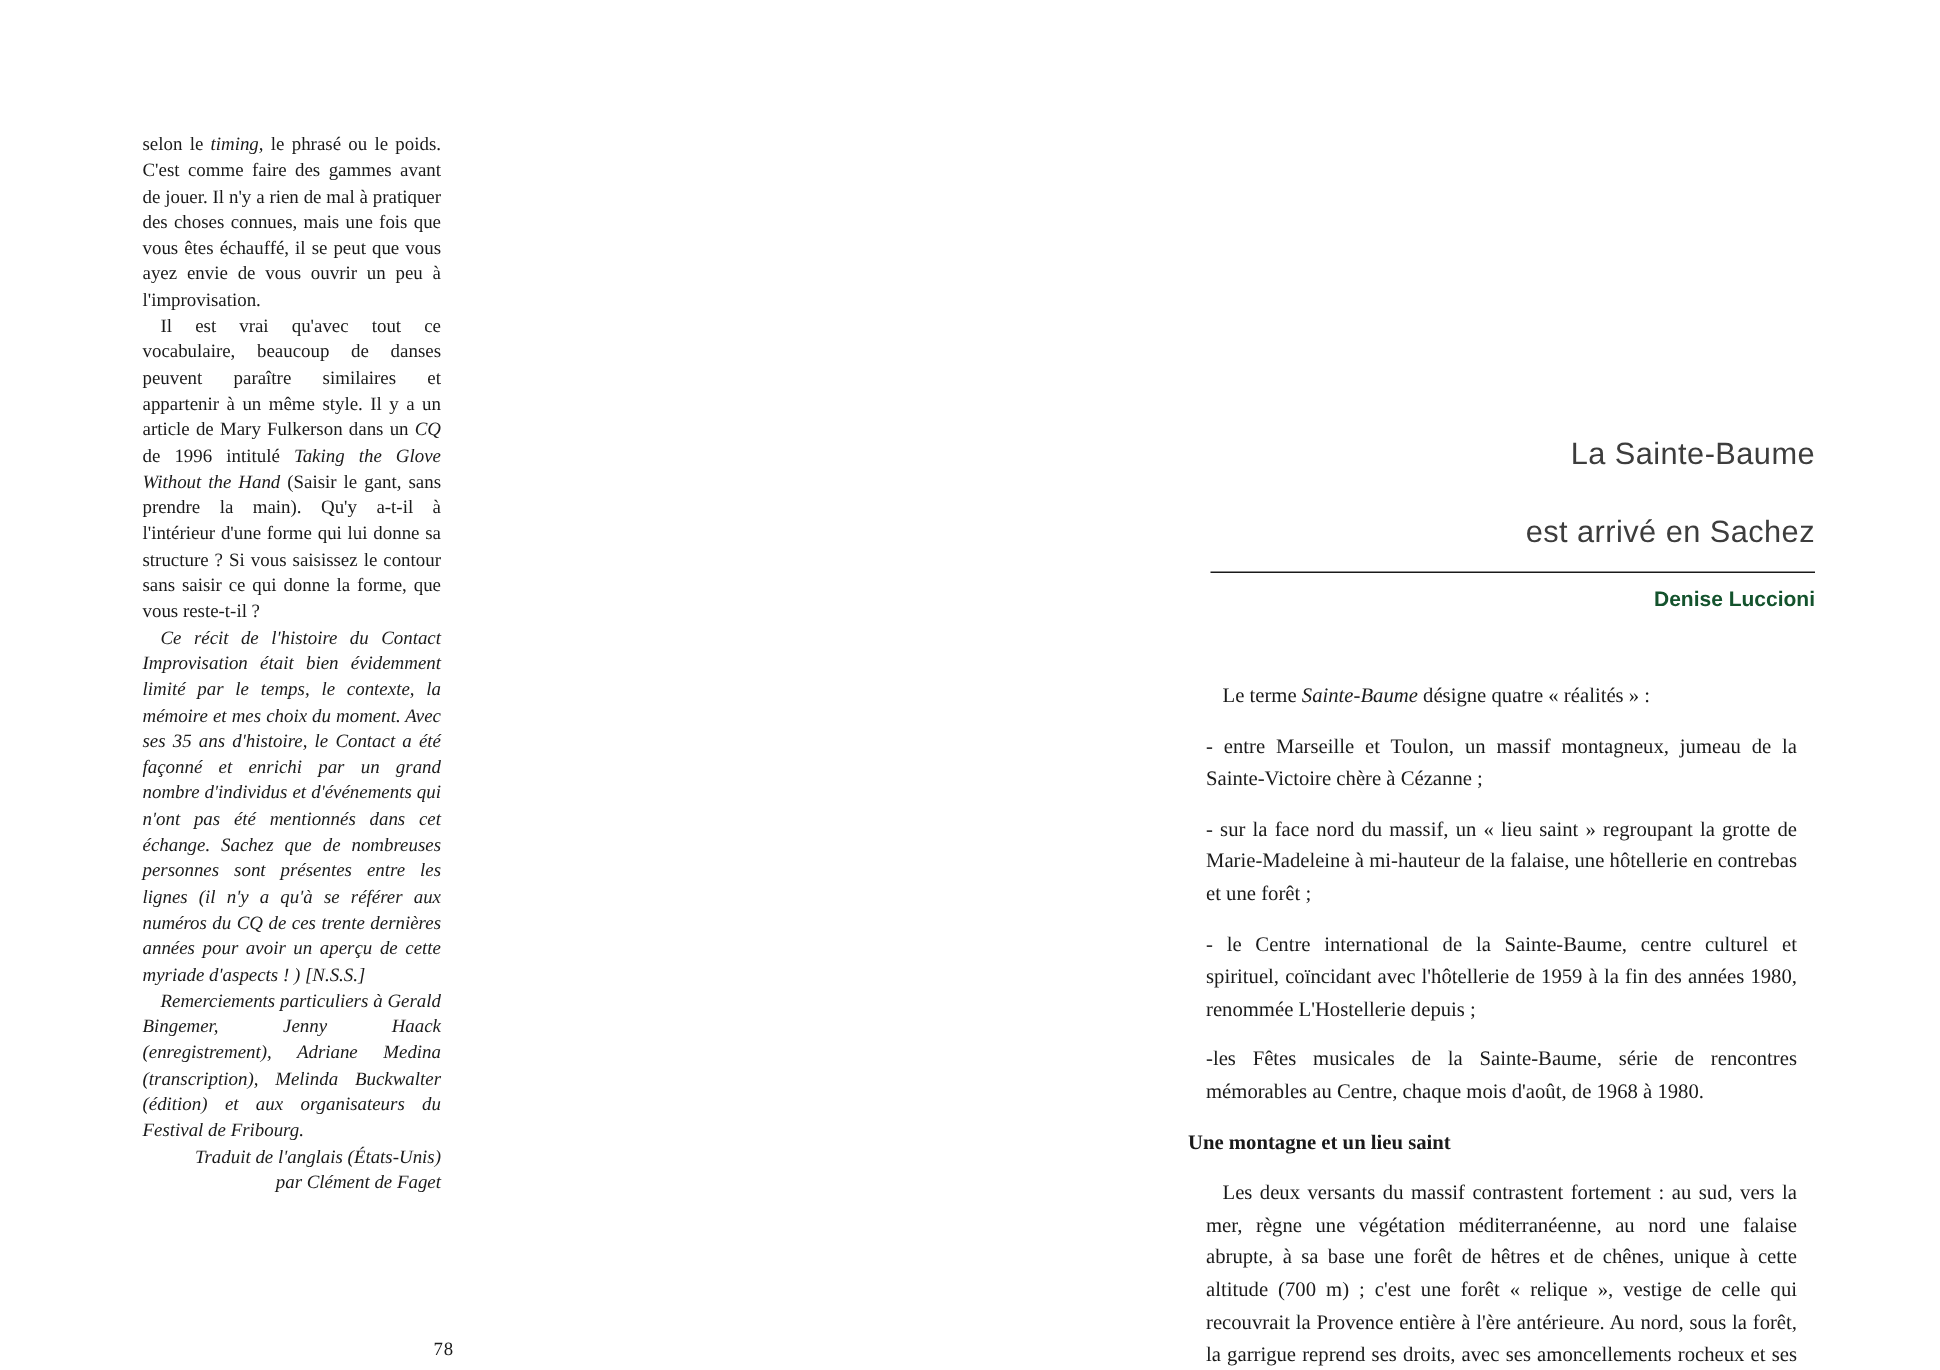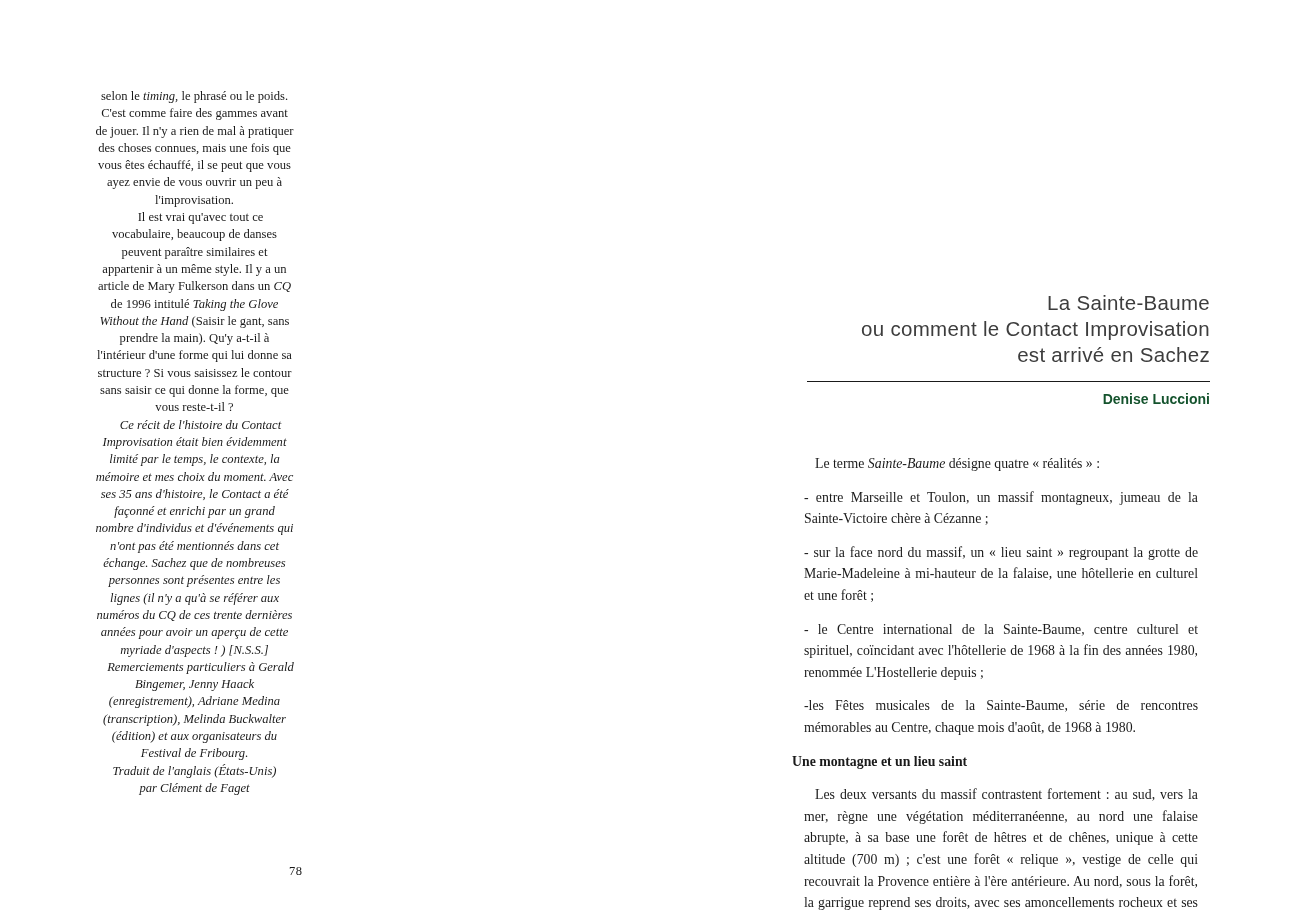--- a/index.html
+++ b/index.html
@@ -28,36 +28,36 @@
   .left-col {
     position: absolute;
     left: 95px;
     top: 88px;
     width: 199px;
     font-size: 12.6px;
     line-height: 17.3px;
     text-align: justify;
     hyphens: auto;
   }
-  .left-col p { margin: 0; text-align: center; }
+  .left-col p { margin: 0; }
   .ind { text-indent: 12px; }
   .it  { font-style: italic; }
   .note-block  { margin-top: 18px; font-style: italic; }
   .thanks-block { font-style: italic; }
   .trans-block {
     margin-top: 18px;
     font-style: italic;
     text-align: right;
   }
   .pagenum {
     position: absolute;
     font-size: 12.5px;
     letter-spacing: 0.5px;
   }
-  .pagenum-left  { left: 289px; top: 864px; }
+  .pagenum-left  { left: 289px; top: 892px; }
 
   
   .right-col {
     position: absolute;
     left: 146px;  
     top: 290px;
     width: 418px;
   }
   .chapter-title {
     font-family: "Liberation Sans", sans-serif;
@@ -103,27 +103,27 @@
     <p class="ind"><span>Il est vrai qu'avec tout ce vocabulaire, beaucoup de danses peuvent paraître similaires et appartenir à un même style. Il y a un article de Mary Fulkerson dans un </span><span class="it">CQ</span><span> de 1996 intitulé </span><span class="it">Taking the Glove Without the Hand</span><span> (Saisir le gant, sans prendre la main). Qu'y a-t-il à l'intérieur d'une forme qui lui donne sa structure ? Si vous saisissez le contour sans saisir ce qui donne la forme, que vous reste-t-il ?</span></p>
     <p class="ind note-block">Ce récit de l'histoire du Contact Improvisation était bien évidemment limité par le temps, le contexte, la mémoire et mes choix du moment. Avec ses 35 ans d'histoire, le Contact a été façonné et enrichi par un grand nombre d'individus et d'événements qui n'ont pas été mentionnés dans cet échange. Sachez que de nombreuses personnes sont présentes entre les lignes (il n'y a qu'à se référer aux numéros du CQ de ces trente dernières années pour avoir un aperçu de cette myriade d'aspects ! ) [N.S.S.]</p>
     <p class="ind thanks-block">Remerciements particuliers à Gerald Bingemer, Jenny Haack (enregistrement), Adriane Medina (transcription), Melinda Buckwalter (édition) et aux organisateurs du Festival de Fribourg.</p>
     <p class="trans-block"><span>Traduit de l'anglais (États-Unis)</span><br><span>par Clément de Faget</span></p>
   </div>
   <div class="pagenum pagenum-left">78</div>
 </div>
 
 <div class="page page-right">
   <div class="right-col">
-    <h1 class="chapter-title"><span>La Sainte-Baume</span><br><span>ou comment le Contact Improvisation</span><br><span>est arrivé en Sachez</span></h1>
+    <h1 class="chapter-title"><span>La Sainte-Baume</span><br><br><span>est arrivé en Sachez</span></h1>
     <hr class="title-rule">
     <p class="author">Denise Luccioni</p>
     <div class="body-text">
       <p class="p-ind"><span>Le terme </span><span class="it">Sainte-Baume</span><span> désigne quatre « réalités » :</span></p>
       <p>- entre Marseille et Toulon, un massif montagneux, jumeau de la Sainte-Victoire chère à Cézanne ;</p>
-      <p>- sur la face nord du massif, un « lieu saint » regroupant la grotte de Marie-Madeleine à mi-hauteur de la falaise, une hôtellerie en culturel et une forêt ;</p>
-      <p>- le Centre international de la Sainte-Baume, centre culturel et spirituel, coïncidant avec l'hôtellerie de 1968 à la fin des années 1980, renommée L'Hostellerie depuis ;</p>
+      <p>- sur la face nord du massif, un « lieu saint » regroupant la grotte de Marie-Madeleine à mi-hauteur de la falaise, une hôtellerie en contrebas et une forêt ;</p>
+      <p>- le Centre international de la Sainte-Baume, centre culturel et spirituel, coïncidant avec l'hôtellerie de 1959 à la fin des années 1980, renommée L'Hostellerie depuis ;</p>
       <p>-les Fêtes musicales de la Sainte-Baume, série de rencontres mémorables au Centre, chaque mois d'août, de 1968 à 1980.</p>
       <p class="section-heading">Une montagne et un lieu saint</p>
       <p class="p-ind">Les deux versants du massif contrastent fortement : au sud, vers la mer, règne une végétation méditerranéenne, au nord une falaise abrupte, à sa base une forêt de hêtres et de chênes, unique à cette altitude (700 m) ; c'est une forêt « relique », vestige de celle qui recouvrait la Provence entière à l'ère antérieure. Au nord, sous la forêt, la garrigue reprend ses droits, avec ses amoncellements rocheux et ses chênes verts…</p>
     </div>
   </div>
 
 </div>
 
 </body></html>

